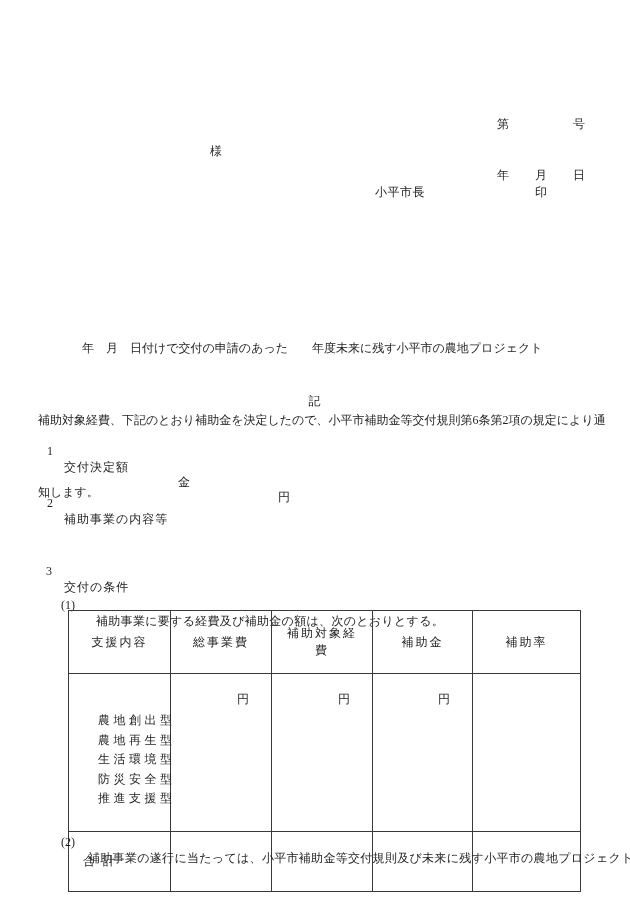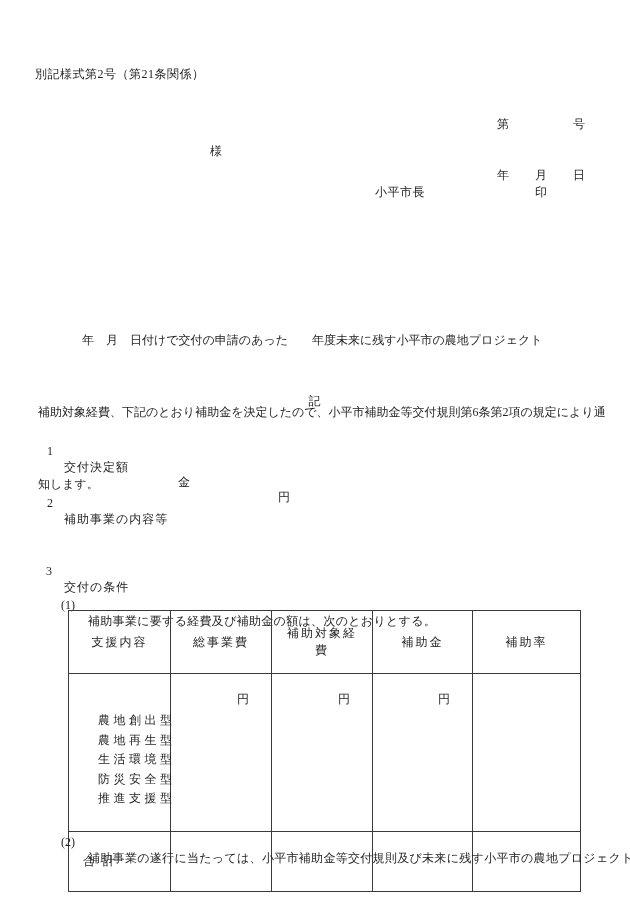--- a/index.html
+++ b/index.html
@@ -22,21 +22,21 @@
 
   .addressee { left: 210px; top: 143px; }
 
   .sender-name { left: 375px; top: 184px; letter-spacing: 0.5px; }
   .sender-seal { left: 535px; top: 184px; }
 
   .doc-title { left: 156px; top: 243px; font-size: 12.4px; letter-spacing: 0; }
 
   .body-par { left: 38px; top: 280px; width: 560px; line-height: 24px; }
   .bline { white-space: pre; }
-  .bline.first { text-indent: 44px; }
+  .bline.first { text-indent: 44px; margin-top: 8px; }
 
   .ki { left: 0; top: 393px; width: 100%; text-align: center; letter-spacing: 1px; }
 
   .row-line { left: 0; top: 0; width: 100%; height: 16px; }
   .row-line span { position: absolute; white-space: pre; }
 
   .item1 { top: 429px; }
   .item1 .no    { left: 47px; }
   .item1 .label { left: 64px; letter-spacing: 1px; }
   .item1 .kin   { left: 178px; }
@@ -46,21 +46,21 @@
   .item2 .no    { left: 47px; }
   .item2 .label { left: 64px; letter-spacing: 1px; }
   .item2-detail { left: 95px; top: 501px; letter-spacing: 0.5px; }
 
   .item3 { top: 549px; }
   .item3 .no    { left: 46px; }
   .item3 .label { left: 64px; letter-spacing: 1px; }
 
   .cond1 { top: 583px; }
   .cond1 .no   { left: 61px; }
-  .cond1 .text { left: 88px; letter-spacing: 0.3px; }
+  .cond1 .text { left: 96px; letter-spacing: 0.3px; }
 
   .cond2-a { top: 820px; }
   .cond2-a .no   { left: 61px; }
   .cond2-a .text { left: 88px; letter-spacing: 0.3px; }
   .cond2-b { left: 113px; top: 845px; letter-spacing: 0.3px; }
 
   table.grant-table {
     position: absolute;
     left: 68px; top: 610px;
     width: 512px;
@@ -92,21 +92,20 @@
     vertical-align: middle;
     letter-spacing: 8px;
     margin-left: 30px;
   }
 </style>
 </head>
 <body>
 
 <div class="page">
 
-  <div class="abs form-label">別記様式第2号（第21条関係）</div>
 
   <div class="abs docno-block">
     <div class="docno-row">
       <span>第</span>
       <span>号</span>
     </div>
     <div class="docno-row">
       <span>年</span>
       <span>月</span>
       <span>日</span>

